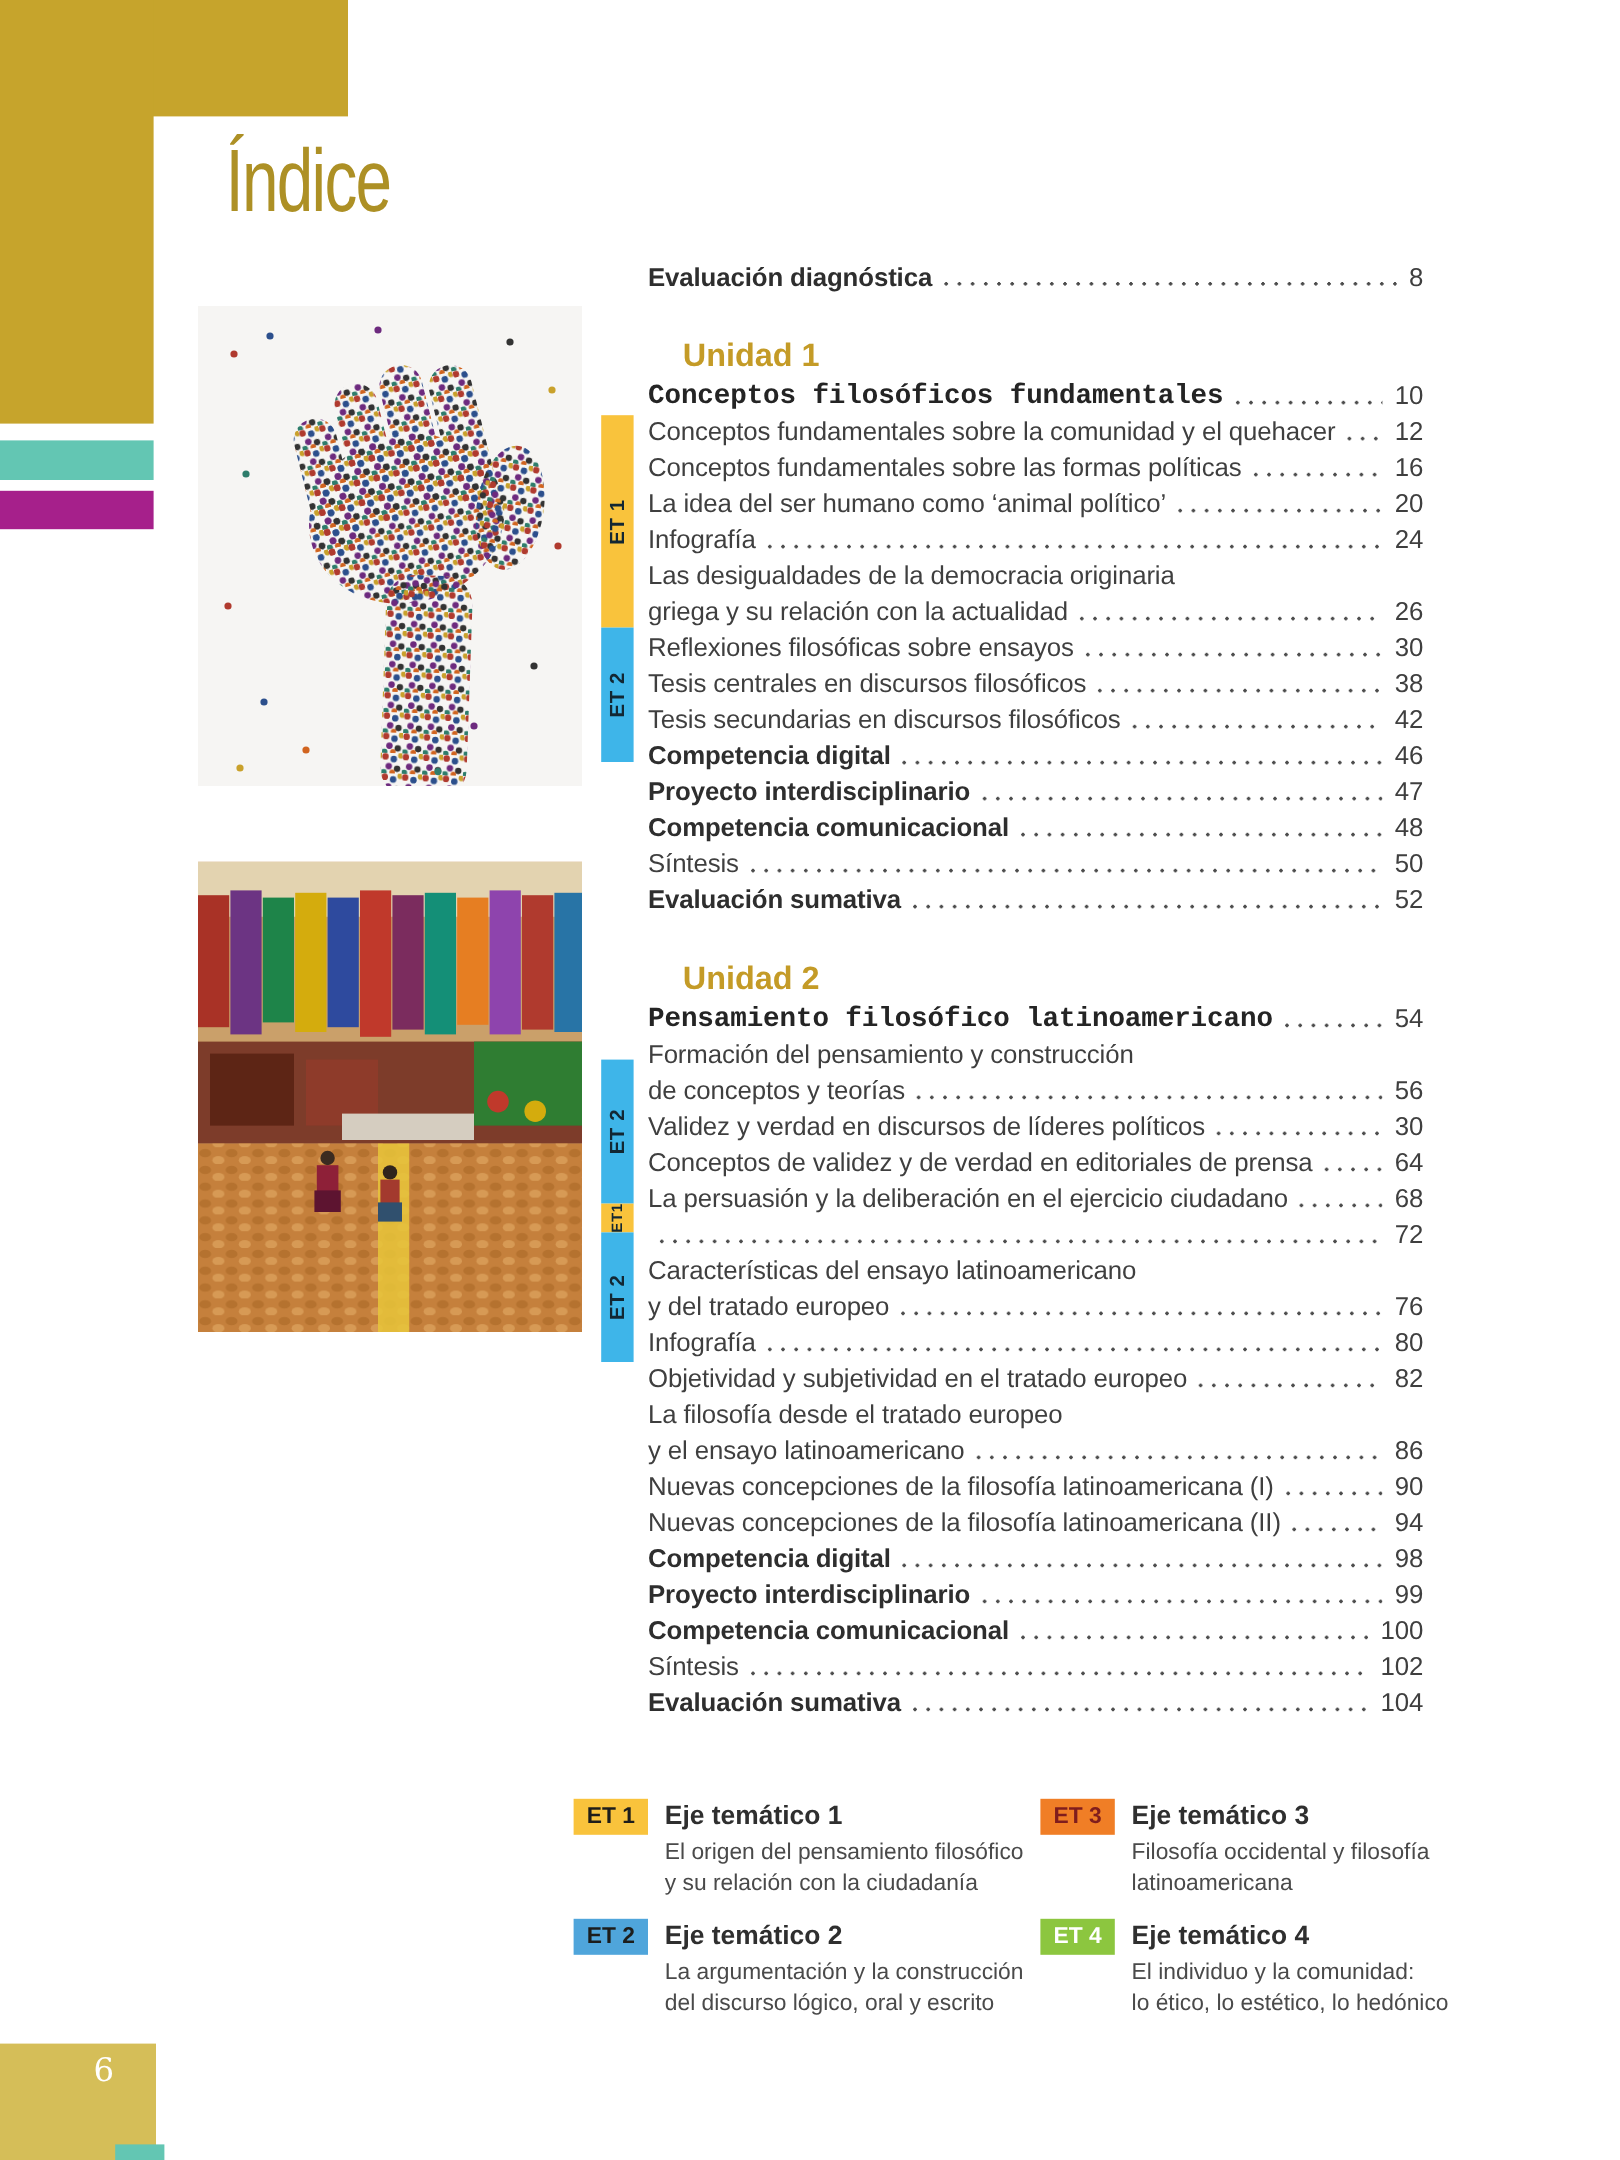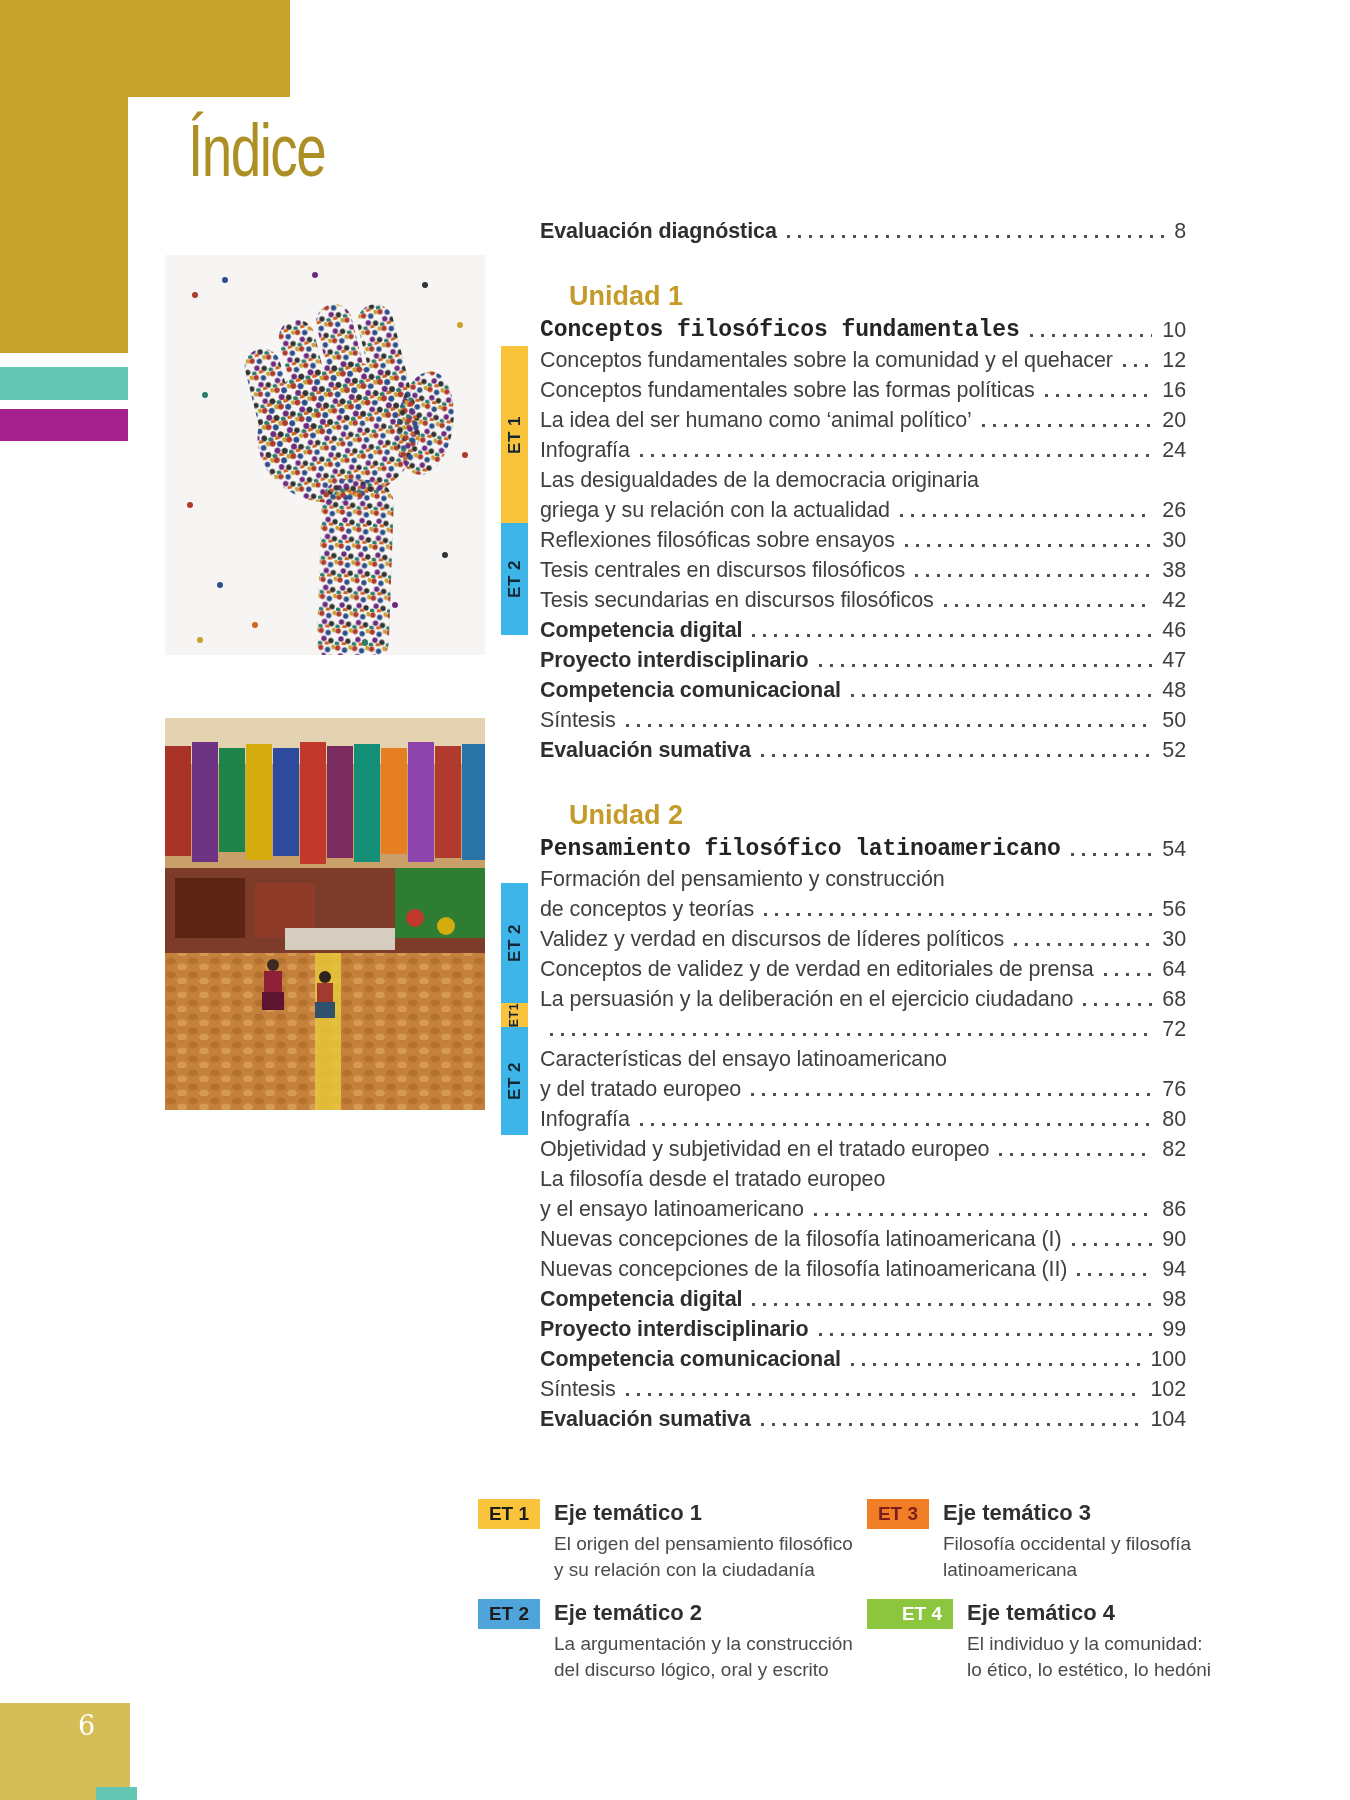--- a/index.html
+++ b/index.html
@@ -436,21 +436,21 @@
         <div class="lg-text">
           <div class="lg-title">Eje temático 3</div>
           <div class="lg-desc">
             <span>Filosofía occidental y filosofía</span><br>
             <span>latinoamericana</span>
           </div>
         </div>
       </div>
 
       <div class="lg-item">
-        <span class="lg-badge" style="background: rgb(140, 198, 63); color: rgb(255, 255, 255); padding-left: 24px;">ET 4</span>
+        <span class="lg-badge" style="background: rgb(140, 198, 63); color: rgb(255, 255, 255);">ET 4</span>
         <div class="lg-text">
           <div class="lg-title">Eje temático 4</div>
           <div class="lg-desc">
             <span>El individuo y la comunidad:</span><br>
             <span>lo ético, lo estético, lo hedónico</span>
           </div>
         </div>
       </div>
     </div>
 

